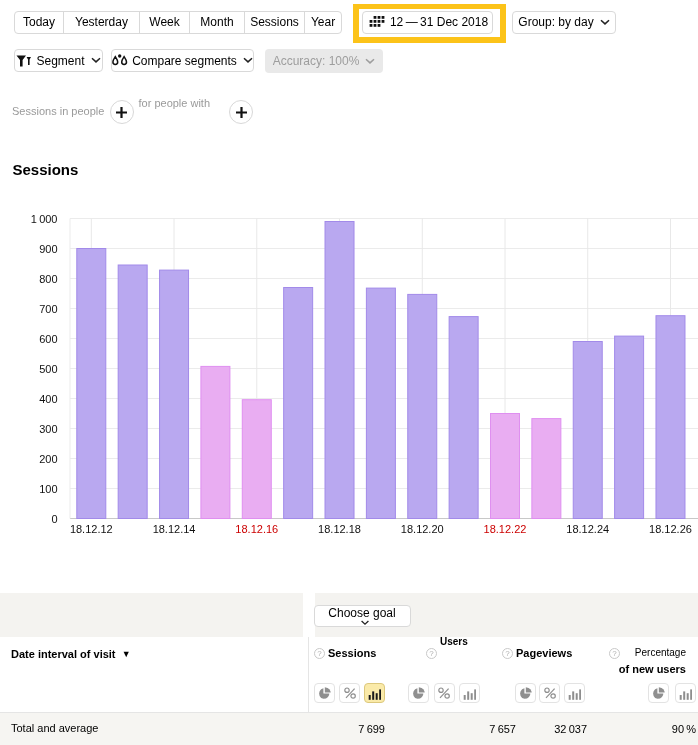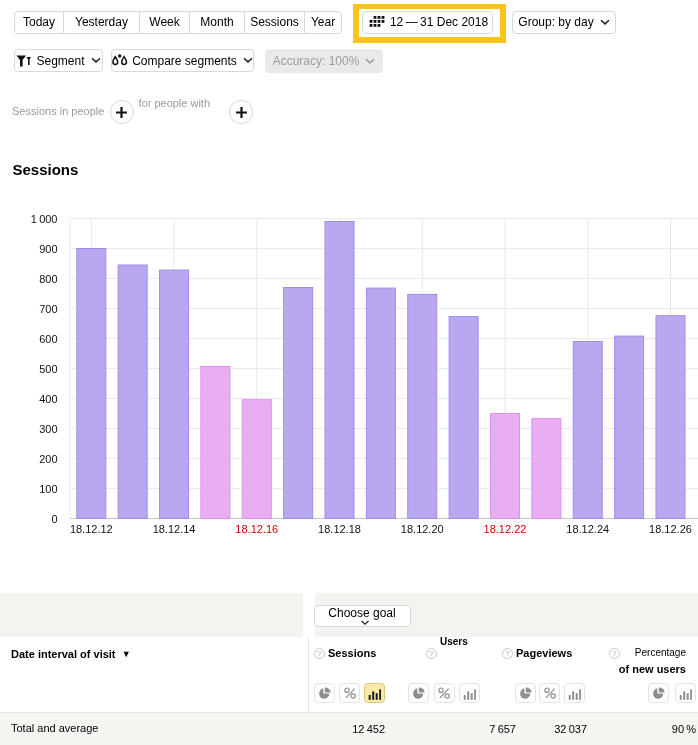--- a/index.html
+++ b/index.html
@@ -248,16 +248,16 @@
         <rect x="0.7" y="8" width="2" height="4.8" fill="#8e8e8e"></rect>
         <rect x="4.2" y="4.4" width="2" height="8.4" fill="#8e8e8e"></rect>
         <rect x="7.7" y="6.2" width="2" height="6.6" fill="#8e8e8e"></rect>
         <rect x="11.2" y="2.4" width="2" height="10.4" fill="#8e8e8e"></rect>
       </svg>
     </div>
   </div>
 
 <div class="abs" style="left:0; top:712px; width:698px; height:33px; background:#f6f5f2; border-top:1px solid #e5e5e5;"></div>
 <div class="abs" style="left:11px; top:722px; font-size:11px;">Total and average</div>
-<div class="abs" style="top:723px; left:0; width:385px; text-align:right; font-size:11px;">12 452</div>
+<div class="abs" style="top:723px; left:0; width:385px; text-align:right; font-size:11px;">7 699</div>
 <div class="abs" style="top:723px; left:0; width:469px; text-align:right; font-size:11px;margin-left:47px;">7 657</div>
 <div class="abs" style="top:723px; left:0; width:587px; text-align:right; font-size:11px;">32 037</div>
 <div class="abs" style="top:723px; left:0; width:696px; text-align:right; font-size:11px;">90 %</div>
 
 </body></html>

